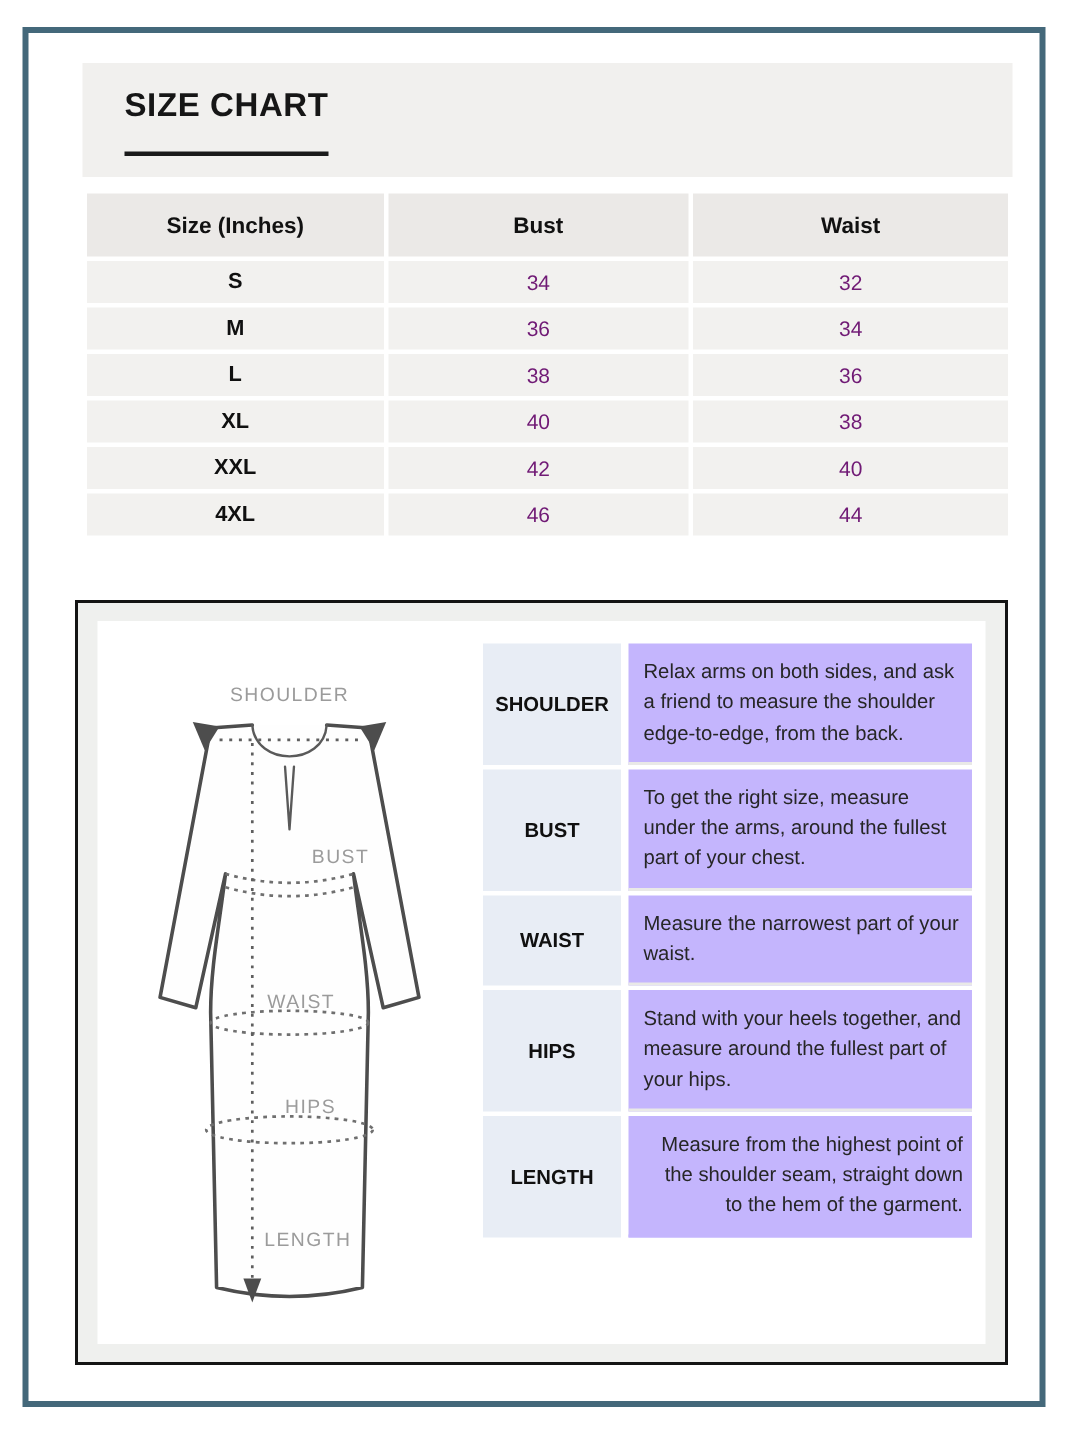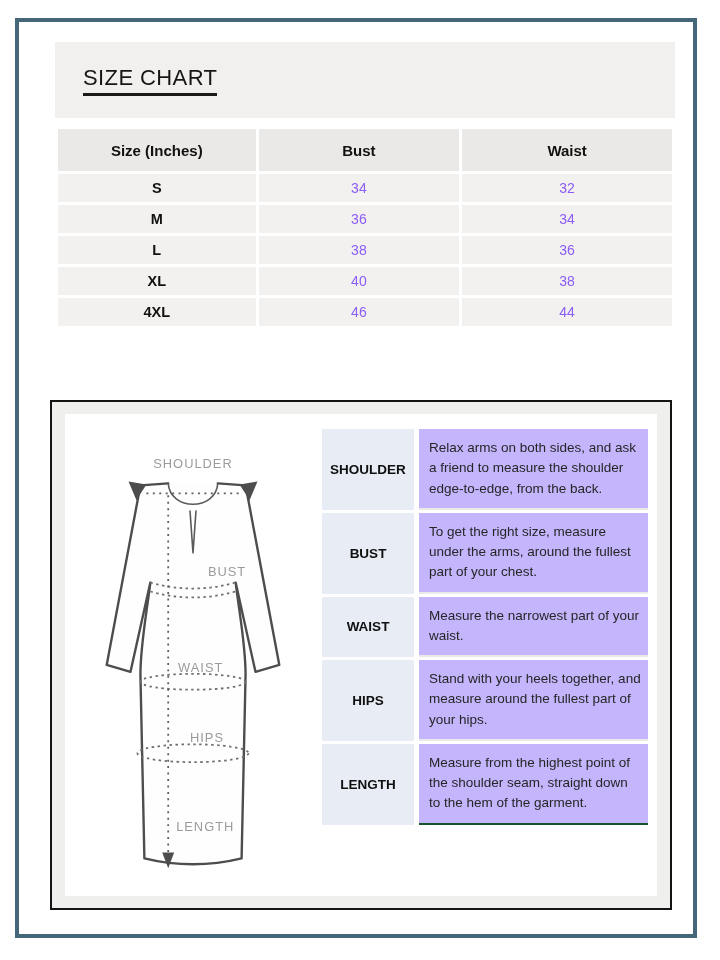--- a/index.html
+++ b/index.html
@@ -11,37 +11,37 @@
     position:absolute; left:15px; top:18px; width:682px; height:920px;
     border:4px solid #44687a; box-sizing:border-box;
   }
   
   .title-band {
     position:absolute; left:55px; top:42px; width:620px; height:76px;
     background:#f1f0ee; display:flex; align-items:center;
     padding-left:28px; box-sizing:border-box;
   }
   .title {
-    font-size:22px; font-weight:normal; color:#161616; letter-spacing:.4px;
-    border-bottom:3px solid #1a1a1a; padding-bottom:2px;
+    font-size:22px; font-weight:bold; color:#161616; letter-spacing:.4px;
+    border-bottom:3px solid #1a1a1a; padding-bottom:18px;
   }
   
   table.size-table {
     position:absolute; left:55px; top:126px; width:620px;
     border-collapse:separate; border-spacing:3px; table-layout:fixed;
   }
   table.size-table col.c1 { width:32.5%; }
   table.size-table col.c2 { width:33%; }
   table.size-table col.c3 { width:34.5%; }
   table.size-table th {
     background:#ebe9e7; height:40px; font-size:15px; font-weight:bold;
     color:#111; text-align:center;margin-left:40px;
   }
   table.size-table td {
-    background:#f2f1ef; height:26px; font-size:14px; color:#8b5cf6;
+    background:#f2f1ef; height:26px; font-size:14px; color:#701a75;
     text-align:center; vertical-align:middle;
   }
   table.size-table td.size-cell { font-weight:bold; color:#101010; font-size:14.5px; }
   
   .guide-panel {
     position:absolute; left:50px; top:400px; width:622px; height:510px;
     border:2px solid #141414; background:#eff0ee; box-sizing:border-box;
     padding:12px 13px;
   }
   .guide-content { background:#ffffff; width:100%; height:100%; display:flex; box-sizing:border-box; }
@@ -52,21 +52,21 @@
   table.guide-table col.gl { width:92px; }
   td.glabel {
     background:#e8edf5; font-weight:bold; font-size:13.5px; color:#101010;
     text-align:center; vertical-align:middle;
   }
   td.gdesc {
     background:#c4b5fd; font-size:13.5px; color:#262626; line-height:1.5;
     padding:9px 6px 9px 10px; vertical-align:middle;
     border-bottom:2px solid #e9e9e7;
   }
-  tr.last td.gdesc { border-bottom:2px solid #14532d; }
+  tr.last td.gdesc { border-bottom:2px solid #c4b5fd;text-align:right; }
   
   .outline { fill:#fefefe; stroke:#4d4d4d; stroke-width:2.4; stroke-linejoin:round; stroke-linecap:round; }
   .thin    { fill:none; stroke:#5a5a5a; stroke-width:1.6; stroke-linecap:round; }
   .dashed  { fill:none; stroke:#6f6f6f; stroke-width:1.8; stroke-dasharray:2.5 3.5; }
   .dotted  { fill:none; stroke:#5f5f5f; stroke-width:1.8; stroke-dasharray:2 4.5; }
   .dlabel  { fill:#9b9b9b; font-size:13px; letter-spacing:1px; font-family:"Liberation Sans",sans-serif; }
   .arrow   { fill:#4d4d4d; }
 </style>
 </head>
 <body>
@@ -106,20 +106,25 @@
         <td class="size-cell">L</td>
         <td>38</td>
         <td>36</td>
       </tr>
       <tr>
         <td class="size-cell">XL</td>
         <td>40</td>
         <td>38</td>
       </tr>
       <tr>
+        <td class="size-cell">XXL</td>
+        <td>42</td>
+        <td>40</td>
+      </tr>
+      <tr>
         <td class="size-cell">4XL</td>
         <td>46</td>
         <td>44</td>
       </tr>
     </tbody>
   </table>
 
   <div class="guide-panel">
     <div class="guide-content">
 

